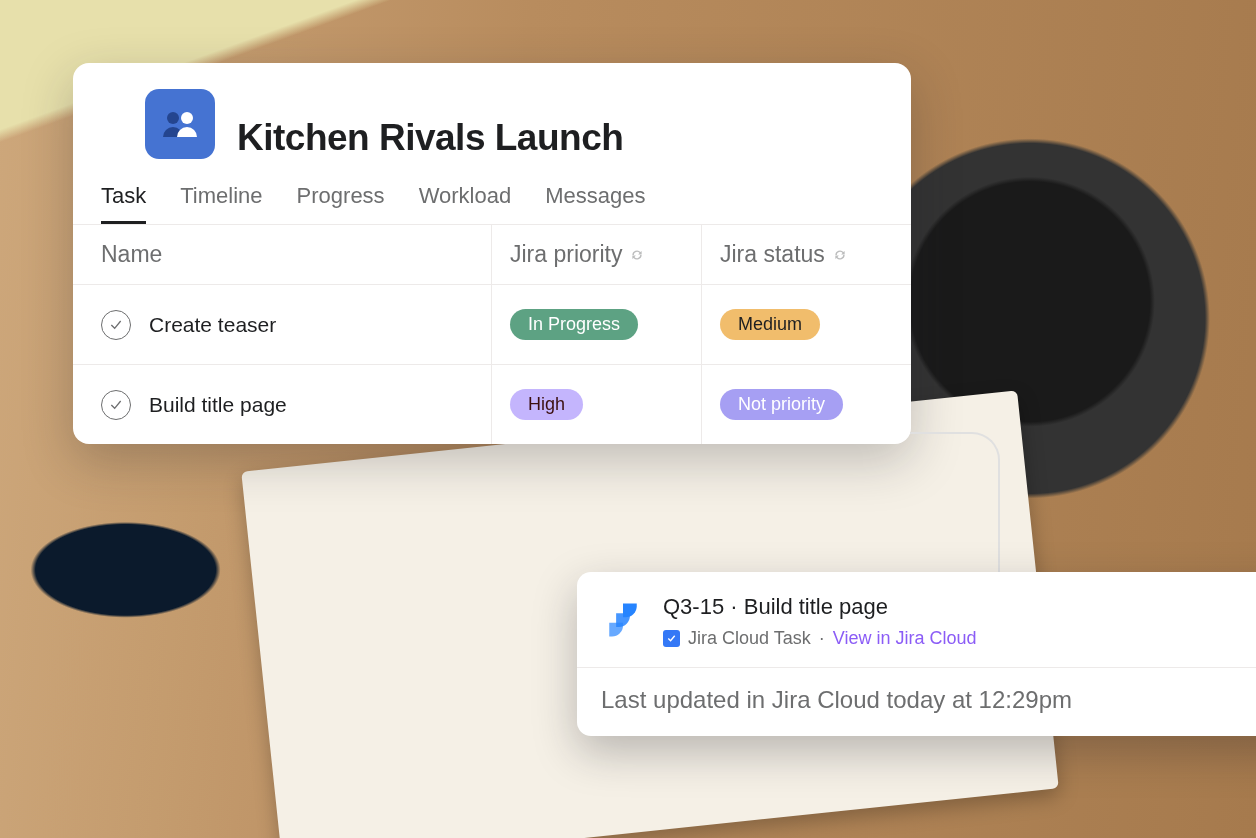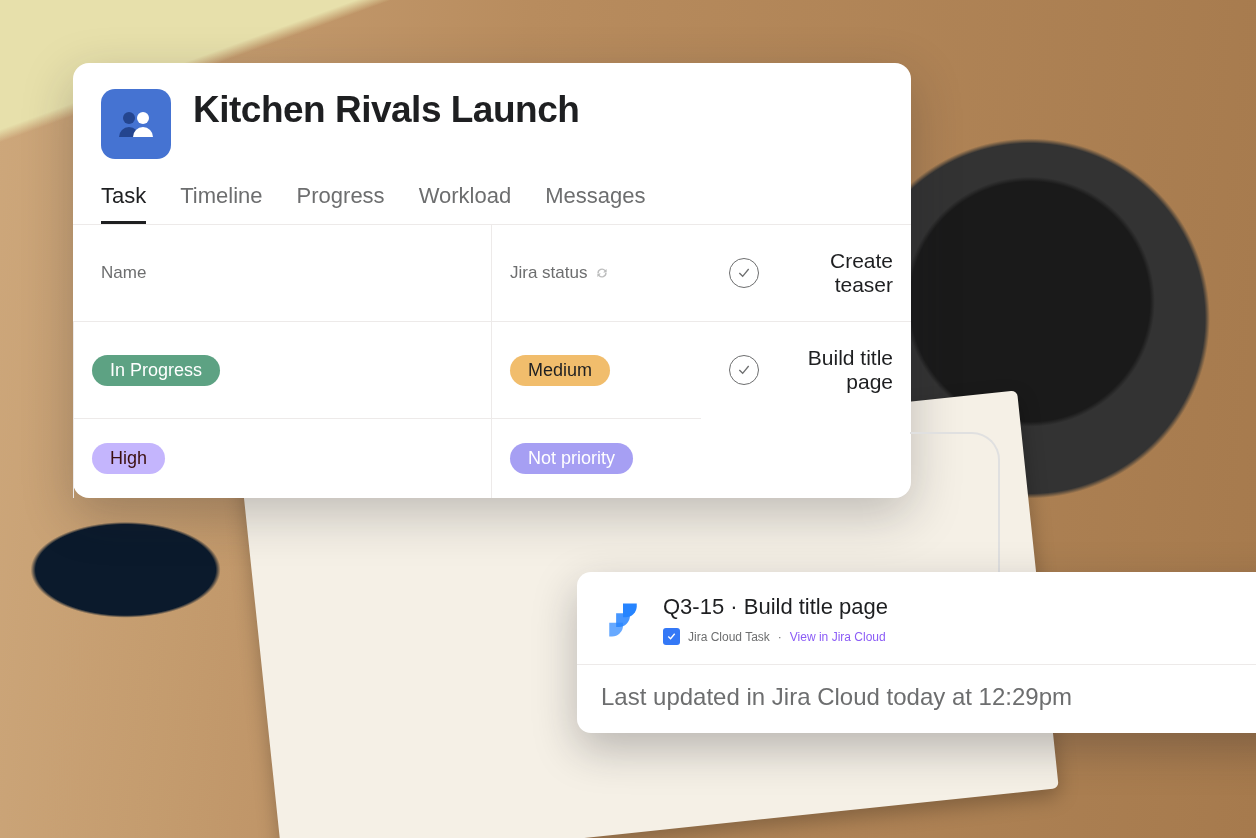--- a/index.html
+++ b/index.html
@@ -36,23 +36,24 @@
   .project-card {
     position: absolute;
     left: 73px; top: 63px;
     width: 838px;
     background: #fff;
     border-radius: 16px;
     box-shadow: 0 16px 50px rgba(30,30,40,.25);
     padding: 0;
   }
   .proj-head {
-    display: flex; align-items: flex-start;
+    display: flex; align-items: flex-end;
     gap: 22px;
     padding: 26px 28px 0 28px;
+    margin-left: 44px;
   }
   .proj-icon {
     width: 70px; height: 70px;
     background: #4573d2;
     border-radius: 14px;
     display: flex; align-items: center; justify-content: center;
   }
   .proj-title {
     font-size: 37px;
     font-weight: 600;
@@ -66,21 +67,21 @@
     color: #6d6e6f;
   }
   .tab { padding-bottom: 12px; cursor: pointer; }
   .tab.active { color: #1e1f21; font-weight: 500; border-bottom: 3px solid #1e1f21; }
 
   .grid {
     display: grid;
     grid-template-columns: 1fr 210px 210px;
   }
   .hd {
-    font-size: 17px;
+    font-size: 23px;
     color: #6d6e6f;
     padding: 16px 18px;
     border-top: 1px solid #edeae9;
     border-left: 1px solid #edeae9;
     display: flex; align-items: center; gap: 8px;
   }
   .hd:first-child { border-left: none; padding-left: 28px; }
   .sync-icon { opacity: .45; }
 
   .cell {
@@ -126,21 +127,21 @@
     left: 577px; top: 572px;
     width: 741px;
     background: #fff;
     border-radius: 14px;
     box-shadow: 0 16px 44px rgba(30,30,40,.28);
   }
   .dc-body { padding: 22px 24px 18px 24px; display: flex; gap: 18px; }
   .jira-logo { flex: 0 0 44px; padding-top: 4px; }
   .dc-main { flex: 1; }
   .dc-title { font-size: 22px; color: #1e1f21; font-weight: 500; }
-  .dc-sub   { display: flex; align-items: center; gap: 8px; margin-top: 8px; font-size: 12px; color: #6d6e6f; }
+  .dc-sub   { display: flex; align-items: center; gap: 8px; margin-top: 8px; font-size: 18px; color: #6d6e6f; }
   .dc-sub .chk { width: 17px; height: 17px; background:#3478f6; border-radius:3px; display:flex; align-items:center; justify-content:center; }
   .dc-link { color:#8b5cf6; }
   .dc-more { color:#6d6e6f; font-size: 28px; letter-spacing: 3px; padding-top: 2px; cursor:pointer; line-height: 10px;}
   .dc-foot {
     border-top: 1px solid #edeae9;
     padding: 18px 24px 22px 24px;
     font-size: 24px; color: #6d6e6f;
   }
 </style>
 </head>
@@ -168,20 +169,26 @@
     <div class="tab">Timeline</div>
     <div class="tab">Progress</div>
     <div class="tab">Workload</div>
     <div class="tab">Messages</div>
   </div>
 
   <div class="grid">
 
     <div class="hd">
       <span>Name</span>
+    </div>
+    <div class="hd">
+      <span>Jira priority</span>
+      <svg class="sync-icon" width="14" height="14" viewBox="0 0 24 24">
+        <path d="M4 12a8 8 0 0 1 14-5l2-2v6h-6l2.3-2.3A5.5 5.5 0 0 0 6.5 12H4zm16 0a8 8 0 0 1-14 5l-2 2v-6h6l-2.3 2.3A5.5 5.5 0 0 0 17.5 12H20z" fill="#6d6e6f"></path>
+      </svg>
     </div>
     <div class="hd">
       <span>Jira status</span>
       <svg class="sync-icon" width="14" height="14" viewBox="0 0 24 24">
         <path d="M4 12a8 8 0 0 1 14-5l2-2v6h-6l2.3-2.3A5.5 5.5 0 0 0 6.5 12H4zm16 0a8 8 0 0 1-14 5l-2 2v-6h6l-2.3 2.3A5.5 5.5 0 0 0 17.5 12H20z" fill="#6d6e6f"></path>
       </svg>
     </div>
 
     <div class="cell name">
       <span class="check">

